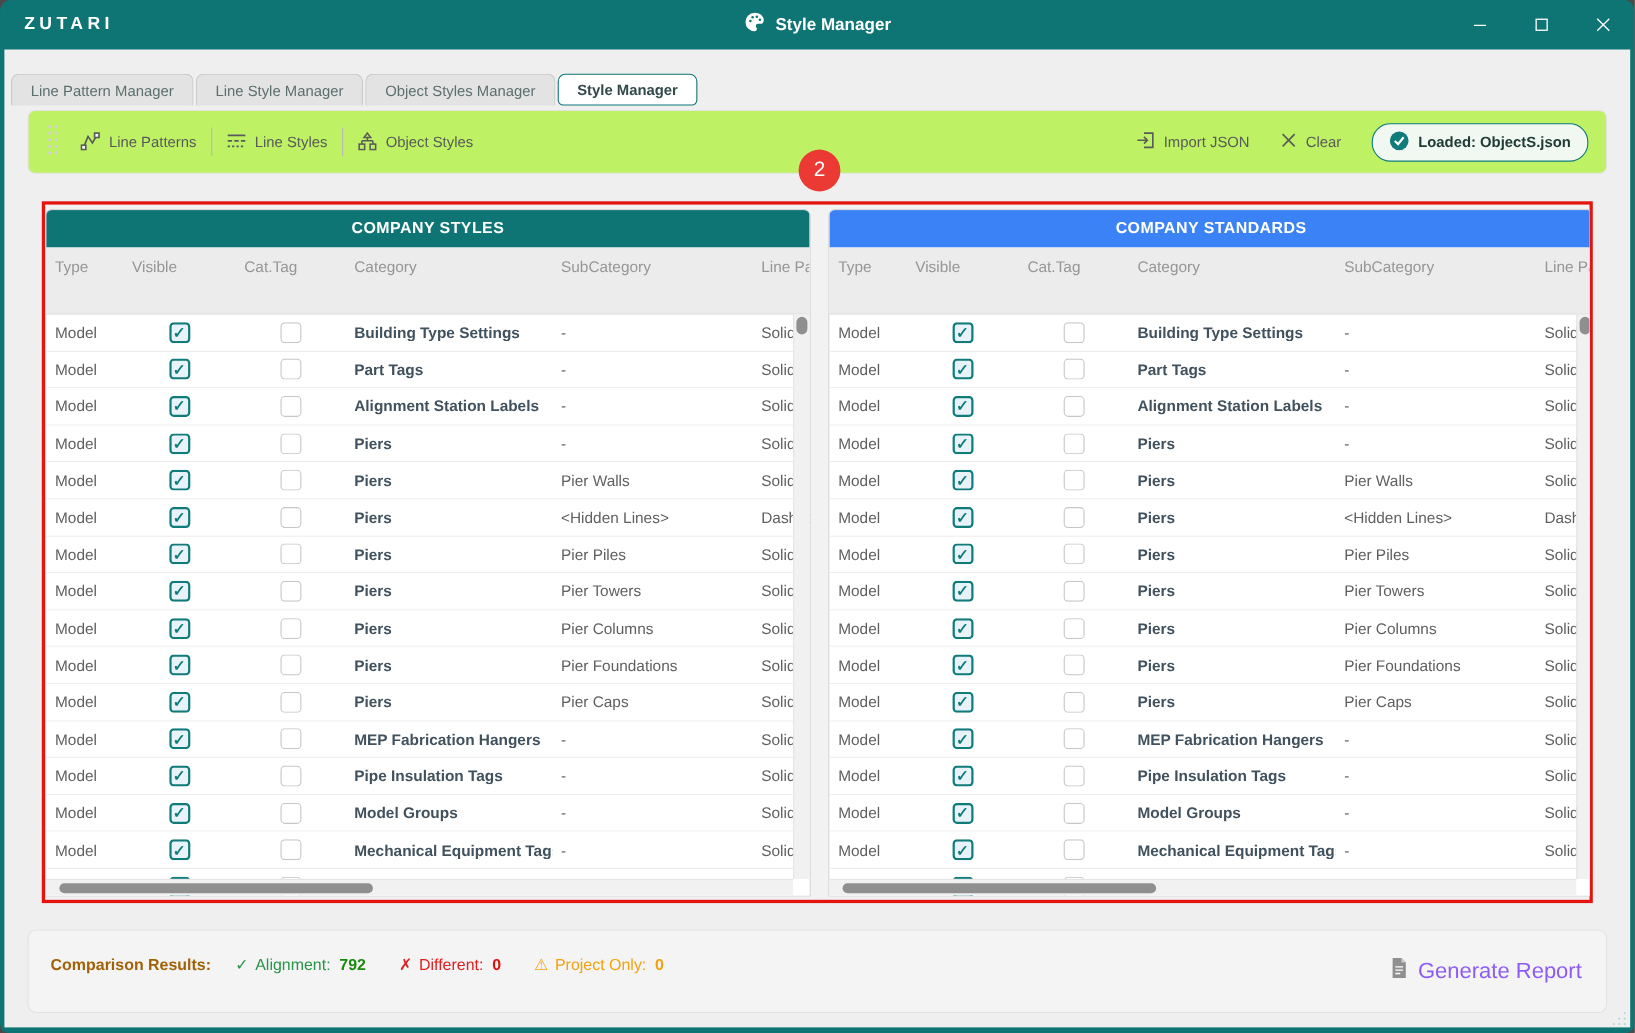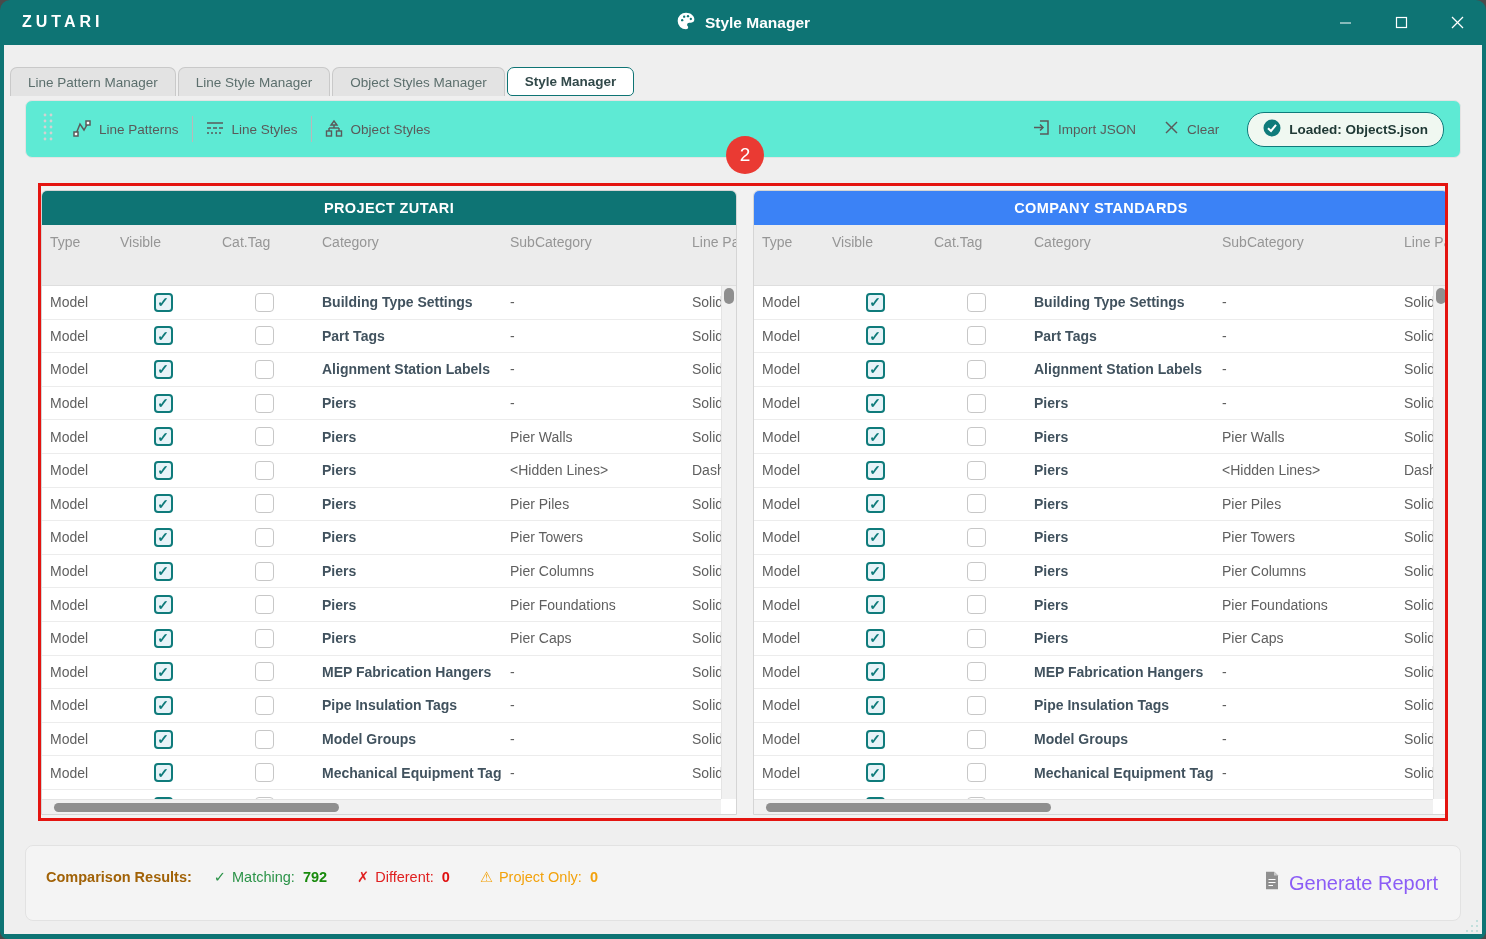--- a/index.html
+++ b/index.html
@@ -17,21 +17,21 @@
 
   
   .app-body { position:absolute; top:45px; left:4px; right:4px; bottom:5px; background:#efefef; overflow:hidden; }
 
   
   .tabbar { position:absolute; top:22px; left:6px; display:flex; gap:2px; height:29px; }
   .tab { padding:0 17px; display:flex; align-items:center; font-size:13.5px; color:#5c6f6d; background:#e3e3e3; border:1px solid #c9c9c9; border-bottom:none; border-radius:7px 7px 0 0; white-space:nowrap; }
   .tab.active { background:#ffffff; color:#32494a; border:1px solid #0e7474; border-radius:7px 7px 5px 5px; font-weight:bold; z-index:2; }
 
   
-  .toolbar { position:absolute; left:21px; top:55px; width:1436px; height:58px; background:#5eead4; border:1px solid #e3e3e3; border-radius:7px; display:flex; align-items:center; padding:0 16px; }
+  .toolbar { position:absolute; left:21px; top:55px; width:1436px; height:58px; background:#bef264; border:1px solid #e3e3e3; border-radius:7px; display:flex; align-items:center; padding:0 16px; }
   .tb-left { display:flex; align-items:center; gap:13px; }
   .tb-item { display:flex; align-items:center; gap:8px; color:#5a5a5a; font-size:13.5px; cursor:default; }
   .tb-sep { width:1px; height:26px; background:#b9b9b9; }
   .tb-right { margin-left:auto; display:flex; align-items:center; gap:28px; }
   .pill { display:flex; align-items:center; gap:8px; border:1.5px solid #0f7b7b; background:#f0f8f1; border-radius:17px; padding:6px 15px; font-size:13.5px; font-weight:bold; color:#203a36; }
 
   
   .anno-box { position:absolute; left:34px; top:138px; width:1410px; height:638px; border:3px solid #e41410; background:#f2f2f2; overflow:hidden; }
   .anno-badge { position:absolute; left:722px; top:91px; width:38px; height:38px; border-radius:50%; background:#ea3a33; color:#fff; font-size:19px; display:flex; align-items:center; justify-content:center; z-index:30; }
 
@@ -208,21 +208,21 @@
           <span>Loaded: ObjectS.json</span>
         </div>
       </div>
     </div>
 
     <div class="anno-badge">2</div>
 
     <div class="anno-box">
 
       <div class="panel left">
-        <div class="panel-title">PROJECT ZUTARI</div>
+        <div class="panel-title">COMPANY STYLES</div>
         <div class="colheader grid6">
             <div class="hcell c0">Type</div>
             <div class="hcell c1">Visible</div>
             <div class="hcell c2">Cat.Tag</div>
             <div class="hcell c3">Category</div>
             <div class="hcell c4">SubCategory</div>
             <div class="hcell c5">Line Pattern</div>
           </div>
         <div class="tbody">
             <div class="trow grid6">
@@ -638,21 +638,21 @@
           </div>
       </div>
 
     </div>
 
     <div class="statusbar">
       <div class="status-line">
         <span class="sr-label">Comparison Results:</span>
         <span class="sr-item green">
           <span>✓</span>
-          <span>Matching:</span>
+          <span>Alignment:</span>
           <b>792</b>
         </span>
         <span class="sr-item redc">
           <span>✗</span>
           <span>Different:</span>
           <b>0</b>
         </span>
         <span class="sr-item orange">
           <span>⚠</span>
           <span>Project Only:</span>

